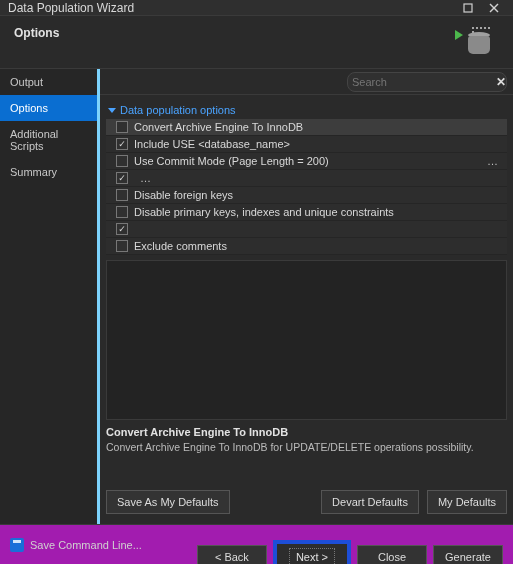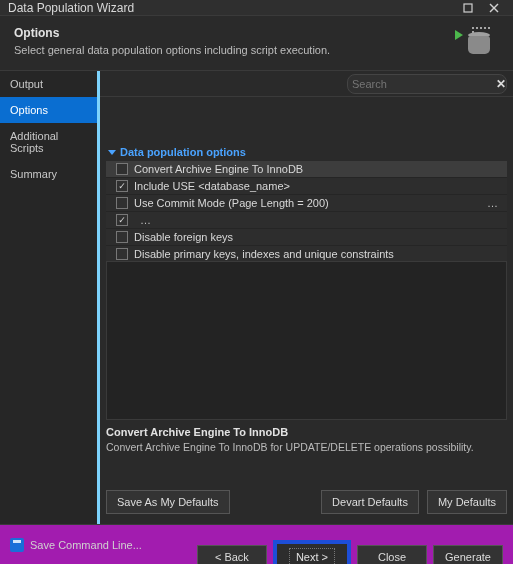--- a/index.html
+++ b/index.html
@@ -22,21 +22,21 @@
   .body { flex:1; display:flex; overflow:hidden;}
   .sidebar { width:100px; background:#262626; border-right:3px solid #7dd3fc; display:flex; flex-direction:column;}
   .sidebar .tab { padding:7px 10px; color:#c8c8c8; font-size:11px; cursor:pointer;}
   .sidebar .tab.active { background:#0a6ed1; color:#fff;}
   .main { flex:1; display:flex; flex-direction:column; background:#2a2a2a; min-width:0;}
   .search-row { height:26px; display:flex; align-items:center; justify-content:flex-end; padding:0 6px; border-bottom:1px solid #3a3a3a;}
   .search { display:flex; align-items:center; background:#303030; border:1px solid #444; border-radius:8px; padding:0 4px; width:160px; height:20px;}
   .search input { flex:1; background:transparent; border:none; outline:none; color:#ddd; font-size:11px;}
   .search .clear { color:#ddd; font-size:12px; cursor:pointer; padding:0 2px; font-weight:bold;}
   .options-panel { flex:1; padding:6px 6px 0 6px; overflow:auto;}
-  .section-head { display:flex; align-items:center; gap:4px; color:#4aa3ff; font-size:11px; font-weight:700; padding:3px 2px;margin-top:40px;}
+  .section-head { display:flex; align-items:center; gap:4px; color:#4aa3ff; font-size:11px; font-weight:400; padding:3px 2px;}
   .section-head .tri { width:0; height:0; border-top:5px solid #4aa3ff; border-left:4px solid transparent; border-right:4px solid transparent;}
   .opt-row { display:flex; align-items:center; height:17px; padding:0 2px; background:#2d2d2d; margin-bottom:0px; border-bottom:1px solid #252525;}
   .opt-row.highlight { background:#3d3d3d; }
   .opt-row .chk { width:12px; height:12px; border:1px solid #777; background:#303030; margin:0 6px 0 8px; display:flex; align-items:center; justify-content:center; flex-shrink:0;}
   .opt-row .chk.checked::after { content:"✓"; color:#d8d8d8; font-size:9px; line-height:1;}
   .opt-row .lbl { flex:1; color:#d8d8d8; font-size:11px; white-space:nowrap; overflow:hidden; text-overflow:ellipsis;}
   .opt-row .ell { color:#c0c0c0; padding:0 6px; font-size:11px; letter-spacing:1px; cursor:pointer;}
   .blank-area { flex:1; background:#232323; margin:0 6px 6px 6px; border:1px solid #3a3a3a;}
   .desc-box { margin:0 6px 8px 6px; }
   .desc-box .dt { color:#e2e2e2; font-weight:600; font-size:11px; margin-bottom:3px;}
@@ -68,21 +68,20 @@
       <svg width="10" height="10" viewBox="0 0 10 10">
           <line x1="1" y1="1" x2="9" y2="9" stroke="#d0d0d0" stroke-width="1.4"></line>
           <line x1="9" y1="1" x2="1" y2="9" stroke="#d0d0d0" stroke-width="1.4"></line>
         </svg>
     </div>
   </div>
 
   <div class="header-area">
     <div class="header-text">
       <div class="h1">Options</div>
-      <div class="sub">Select general data population options including script execution.</div>
     </div>
     <div class="header-icon">
       <div class="db-icon">
         <div class="play-tri"></div>
         <div class="dots">
             <span></span>
             <span></span>
             <span></span>
             <span></span>
             <span></span>

